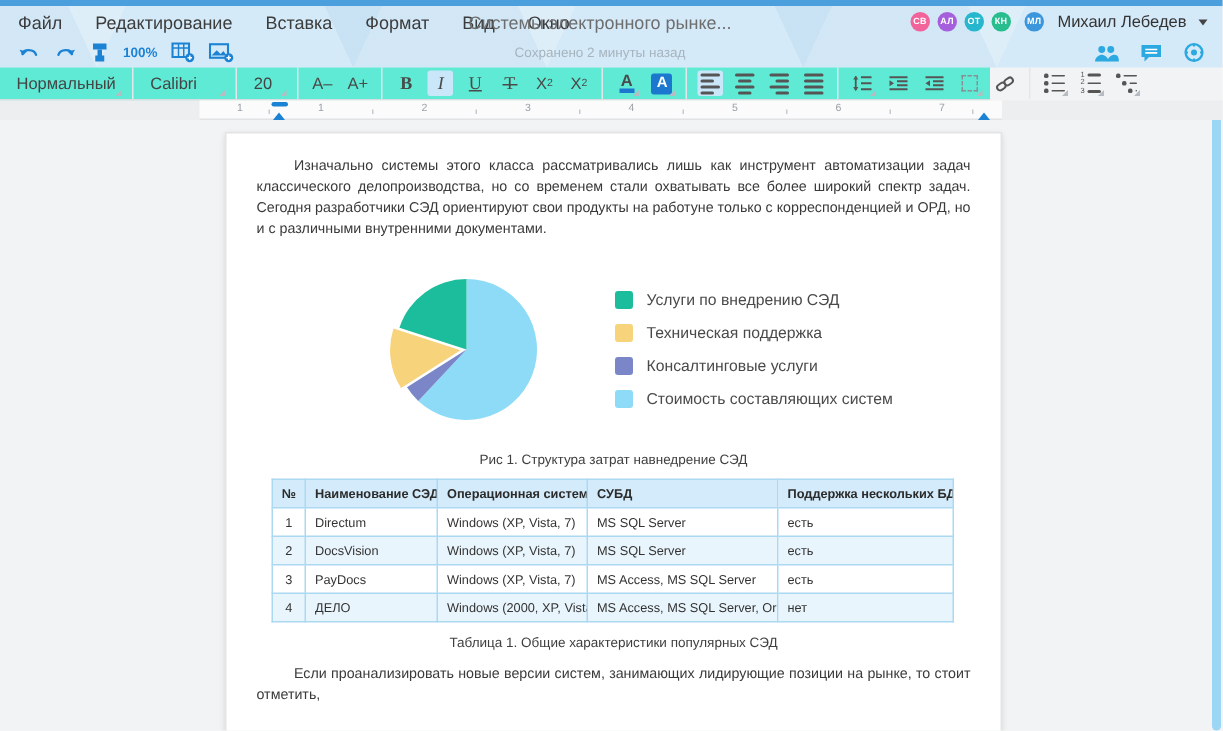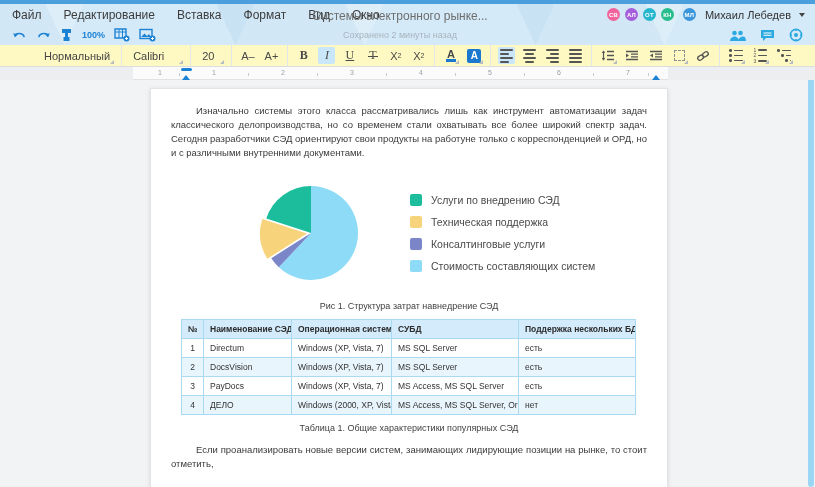--- a/index.html
+++ b/index.html
@@ -32,22 +32,22 @@
   .quickrow { position:absolute; left:0; top:25px; width:815px; height:20px; z-index:2;
     display:flex; align-items:center; }
   .q-left { display:flex; align-items:center; gap:9px; padding-left:12px; }
   .q-btn { display:flex; align-items:center; justify-content:center; height:16px; cursor:pointer; }
   .zoom-label { font-size:9px; color:#1C82D4; font-weight:bold; }
   .save-status { position:absolute; left:250px; width:300px; text-align:center;
     font-size:9px; color:#A7B4BE; }
   .q-right { position:absolute; right:12px; display:flex; gap:14px; align-items:center; }
 
   
-  .formatbar { position:absolute; left:0; top:45px; width:815px; height:22px; background:#fef9c3;
-    border-bottom:1px solid #DADDE0; display:flex; align-items:stretch; z-index:2;padding-left:33px;}
+  .formatbar { position:absolute; left:0; top:45px; width:660px; height:22px; background:#5eead4;
+    border-bottom:1px solid #DADDE0; display:flex; align-items:stretch; z-index:2;}
   .fseg { display:flex; align-items:center; padding:0 7px; border-right:1px solid #E4E7EA; gap:6px; }
   .fseg.noborder { border-right:none; }
   .dd-box { font-size:11px; color:#444; min-width:70px; padding:2px 4px; position:relative; cursor:pointer;}
   .dd-box.small { min-width:26px; }
   .fbtn { position:relative; min-width:17px; height:17px; display:flex; align-items:center; justify-content:center;
     font-size:11px; color:#4A4A4A; border-radius:2px; cursor:pointer; padding:0 2px;}
   .fbtn.active { background:#C9E7F9; }
   .fbtn b { font-weight:bold; font-family:"Liberation Serif", serif; font-size:12px;}
   .fbtn .it { font-style:italic; font-family:"Liberation Serif", serif; font-size:12px;}
   .fbtn .un { text-decoration:underline; font-family:"Liberation Serif", serif; font-size:12px;}

